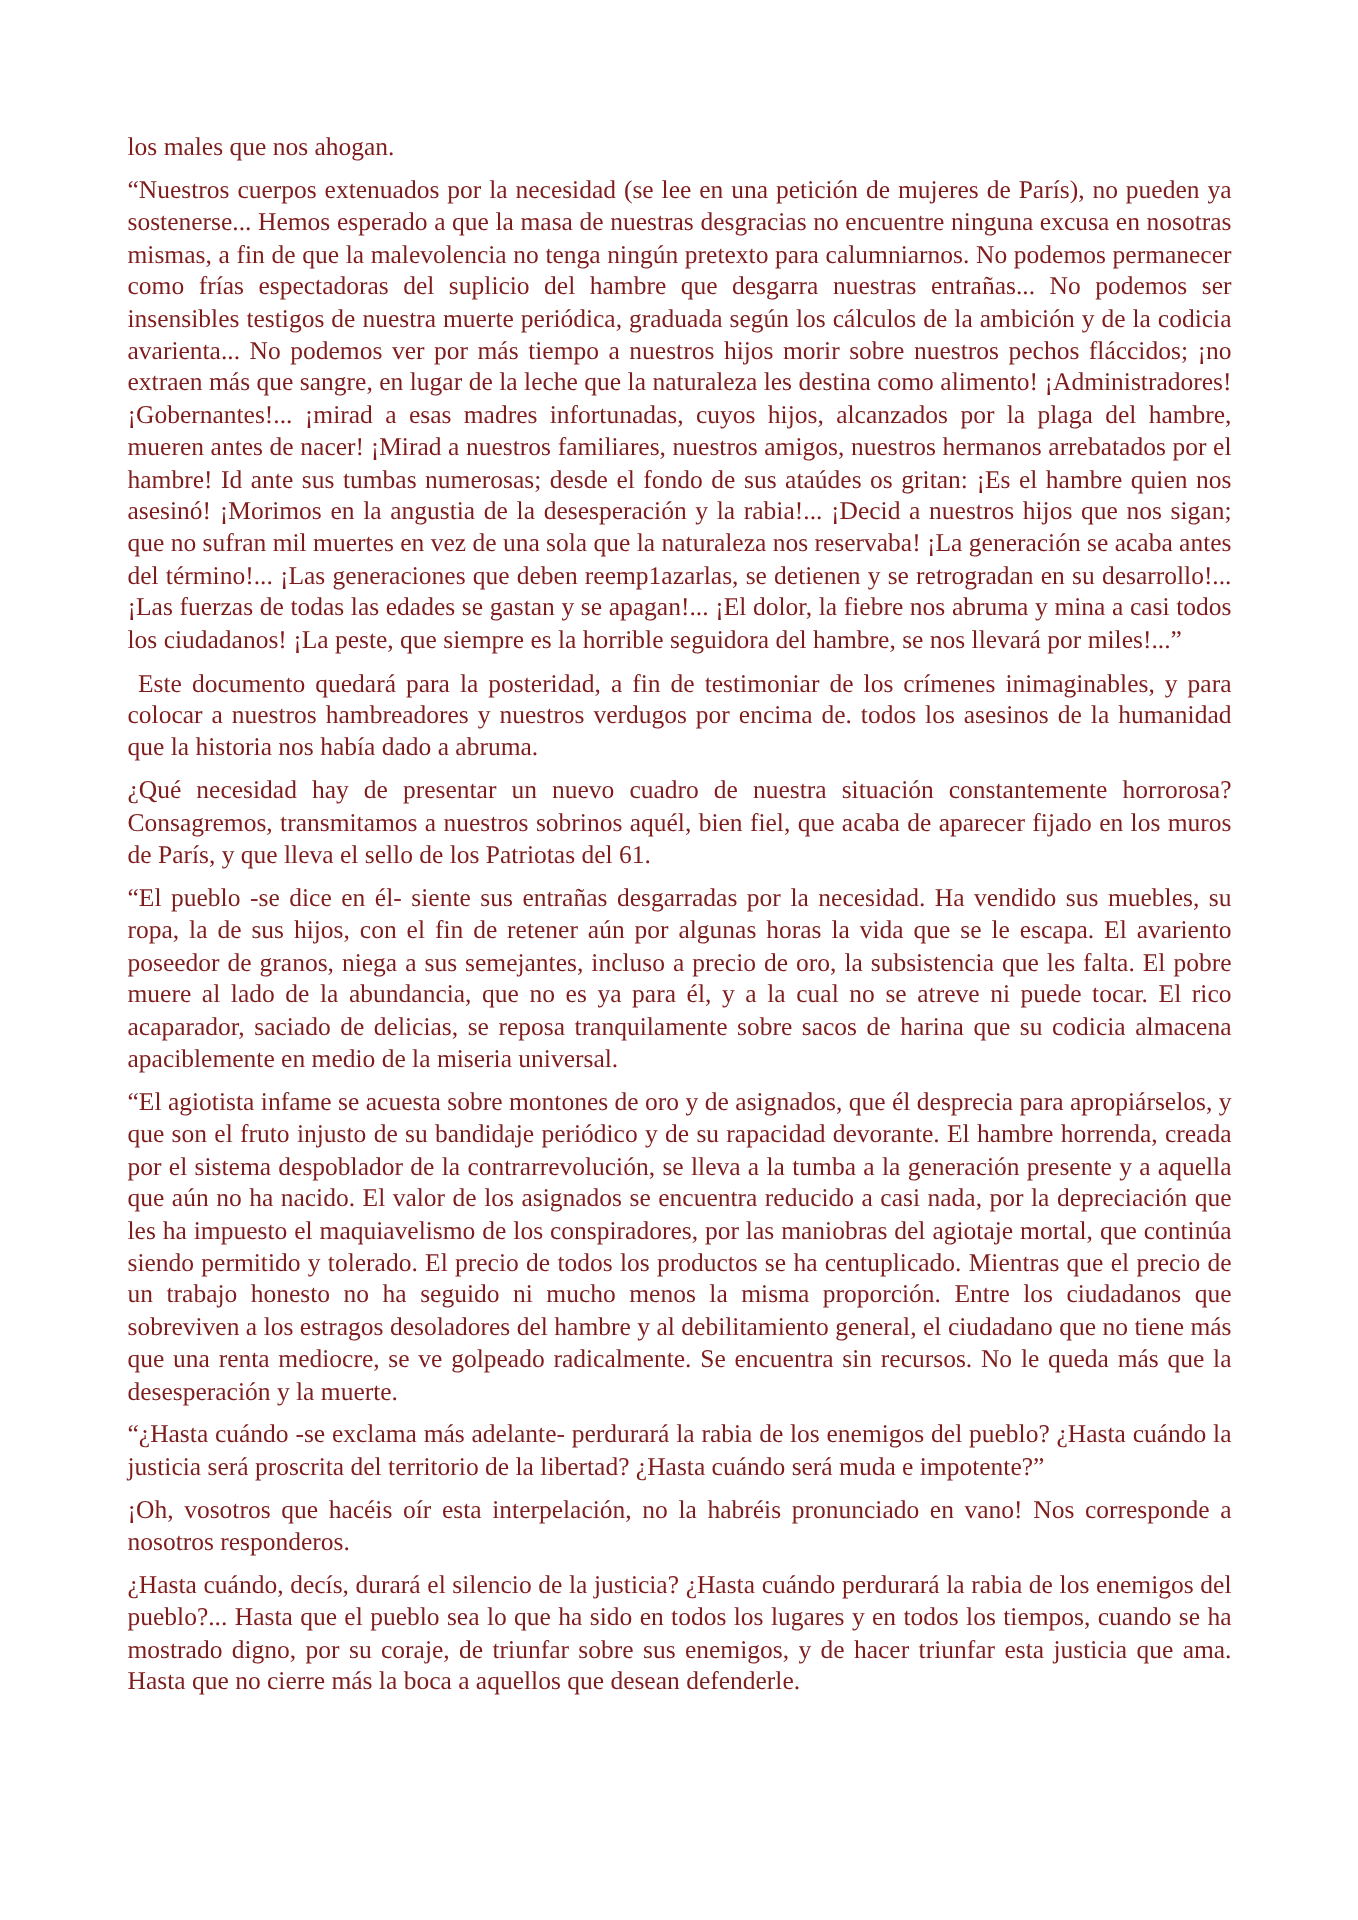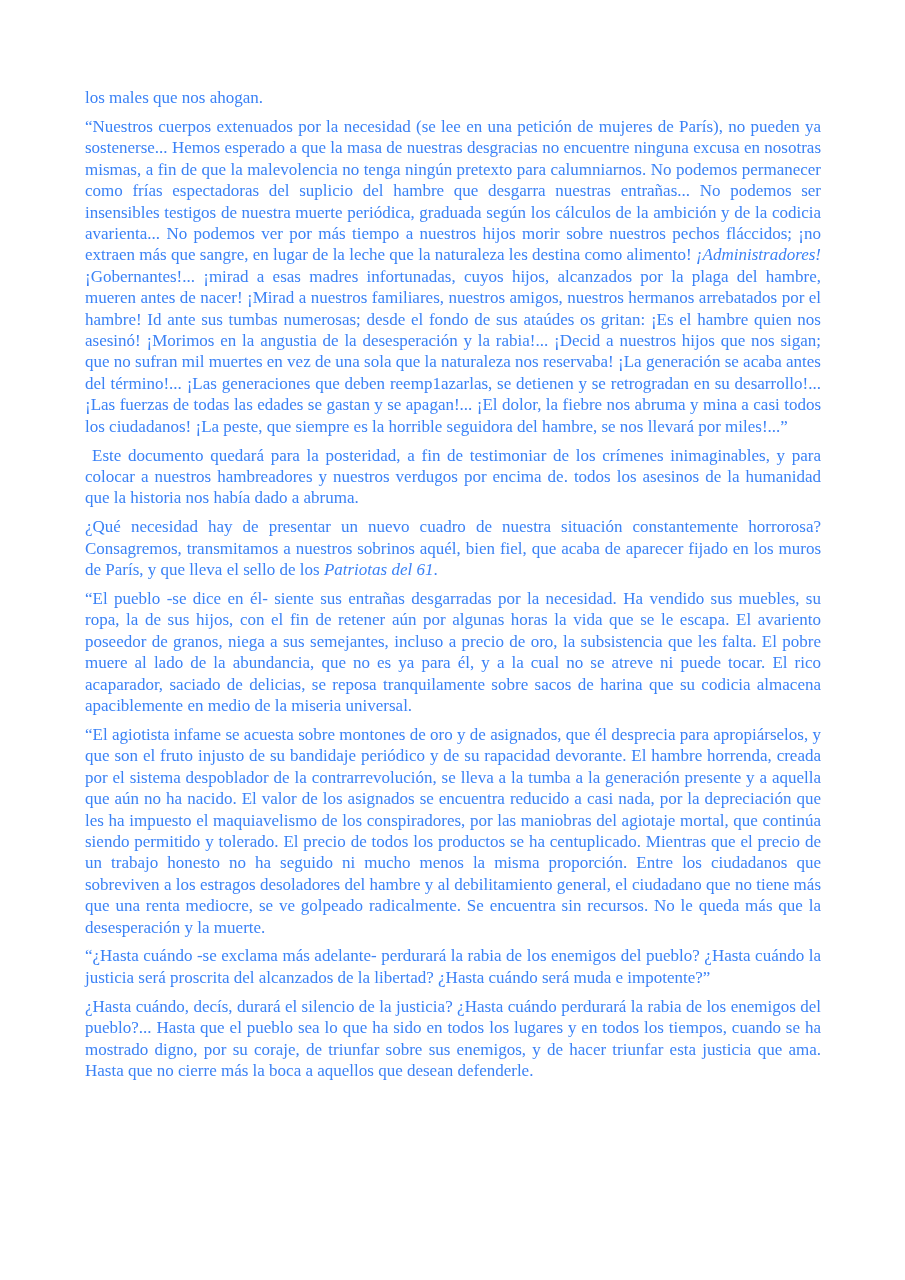--- a/index.html
+++ b/index.html
@@ -12,43 +12,43 @@
     height: 1280px;
     position: relative;
     overflow: hidden;
     font-family: "Liberation Serif", "DejaVu Serif", serif;
   }
   .page {
     position: absolute;
     left: 85px;
     top: 87px;
     width: 736px;
-    color: #3b82f6;
+    color: #7f1d1d;
     font-size: 17px;
     line-height: 21.4px;
     text-align: justify;
   }
   .page p {
     margin: 0 0 7.5px 0;
     padding: 0;
   }
   .page p.indent {
     text-indent: 7px;
   }
   .italic {
-    font-style: italic;
   }
 </style>
 </head>
 <body>
 
 <div class="page">
   <div id="paragraphs">
       <p><span>los males que nos ahogan.</span></p>
       <p><span>“Nuestros cuerpos extenuados por la necesidad (se lee en una petición de mujeres de París), no pueden ya sostenerse... Hemos esperado a que la masa de nuestras desgracias no encuentre ninguna excusa en nosotras mismas, a fin de que la malevolencia no tenga ningún pretexto para calumniarnos. No podemos permanecer como frías espectadoras del suplicio del hambre que desgarra nuestras entrañas... No podemos ser insensibles testigos de nuestra muerte periódica, graduada según los cálculos de la ambición y de la codicia avarienta... No podemos ver por más tiempo a nuestros hijos morir sobre nuestros pechos fláccidos; ¡no extraen más que sangre, en lugar de la leche que la naturaleza les destina como alimento! </span><span class="italic">¡Administradores!</span><span> ¡Gobernantes!... ¡mirad a esas madres infortunadas, cuyos hijos, alcanzados por la plaga del hambre, mueren antes de nacer! ¡Mirad a nuestros familiares, nuestros amigos, nuestros hermanos arrebatados por el hambre! Id ante sus tumbas numerosas; desde el fondo de sus ataúdes os gritan: ¡Es el hambre quien nos asesinó! ¡Morimos en la angustia de la desesperación y la rabia!... ¡Decid a nuestros hijos que nos sigan; que no sufran mil muertes en vez de una sola que la naturaleza nos reservaba! ¡La generación se acaba antes del término!... ¡Las generaciones que deben reemp1azarlas, se detienen y se retrogradan en su desarrollo!... ¡Las fuerzas de todas las edades se gastan y se apagan!... ¡El dolor, la fiebre nos abruma y mina a casi todos los ciudadanos! ¡La peste, que siempre es la horrible seguidora del hambre, se nos llevará por miles!...”</span></p>
       <p class="indent"><span>Este documento quedará para la posteridad, a fin de testimoniar de los crímenes inimaginables, y para colocar a nuestros hambreadores y nuestros verdugos por encima de. todos los asesinos de la humanidad que la historia nos había dado a abruma.</span></p>
       <p><span>¿Qué necesidad hay de presentar un nuevo cuadro de nuestra situación constantemente horrorosa? Consagremos, transmitamos a nuestros sobrinos aquél, bien fiel, que acaba de aparecer fijado en los muros de París, y que lleva el sello de los </span><span class="italic">Patriotas del 61</span><span>.</span></p>
       <p><span>“El pueblo -se dice en él- siente sus entrañas desgarradas por la necesidad. Ha vendido sus muebles, su ropa, la de sus hijos, con el fin de retener aún por algunas horas la vida que se le escapa. El avariento poseedor de granos, niega a sus semejantes, incluso a precio de oro, la subsistencia que les falta. El pobre muere al lado de la abundancia, que no es ya para él, y a la cual no se atreve ni puede tocar. El rico acaparador, saciado de delicias, se reposa tranquilamente sobre sacos de harina que su codicia almacena apaciblemente en medio de la miseria universal.</span></p>
       <p><span>“El agiotista infame se acuesta sobre montones de oro y de asignados, que él desprecia para apropiárselos, y que son el fruto injusto de su bandidaje periódico y de su rapacidad devorante. El hambre horrenda, creada por el sistema despoblador de la contrarrevolución, se lleva a la tumba a la generación presente y a aquella que aún no ha nacido. El valor de los asignados se encuentra reducido a casi nada, por la depreciación que les ha impuesto el maquiavelismo de los conspiradores, por las maniobras del agiotaje mortal, que continúa siendo permitido y tolerado. El precio de todos los productos se ha centuplicado. Mientras que el precio de un trabajo honesto no ha seguido ni mucho menos la misma proporción. Entre los ciudadanos que sobreviven a los estragos desoladores del hambre y al debilitamiento general, el ciudadano que no tiene más que una renta mediocre, se ve golpeado radicalmente. Se encuentra sin recursos. No le queda más que la desesperación y la muerte.</span></p>
-      <p><span>“¿Hasta cuándo -se exclama más adelante- perdurará la rabia de los enemigos del pueblo? ¿Hasta cuándo la justicia será proscrita del alcanzados de la libertad? ¿Hasta cuándo será muda e impotente?”</span></p>
+      <p><span>“¿Hasta cuándo -se exclama más adelante- perdurará la rabia de los enemigos del pueblo? ¿Hasta cuándo la justicia será proscrita del territorio de la libertad? ¿Hasta cuándo será muda e impotente?”</span></p>
+      <p><span>¡Oh, vosotros que hacéis oír esta interpelación, no la habréis pronunciado en vano! Nos corresponde a nosotros responderos.</span></p>
       <p><span>¿Hasta cuándo, decís, durará el silencio de la justicia? ¿Hasta cuándo perdurará la rabia de los enemigos del pueblo?... Hasta que el pueblo sea lo que ha sido en todos los lugares y en todos los tiempos, cuando se ha mostrado digno, por su coraje, de triunfar sobre sus enemigos, y de hacer triunfar esta justicia que ama. Hasta que no cierre más la boca a aquellos que desean defenderle.</span></p>
     </div>
 </div>
 
 </body></html>

